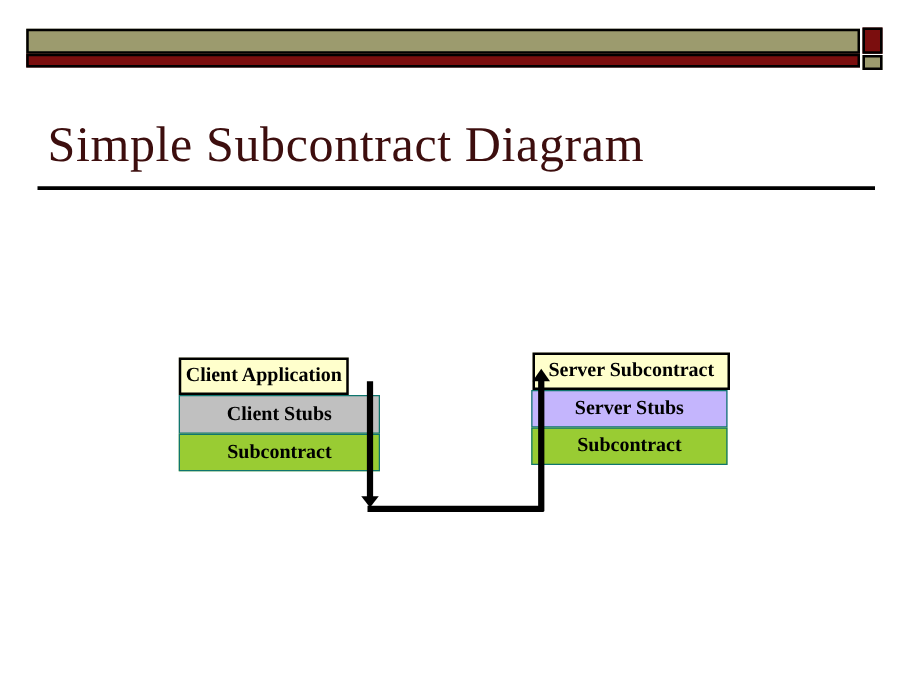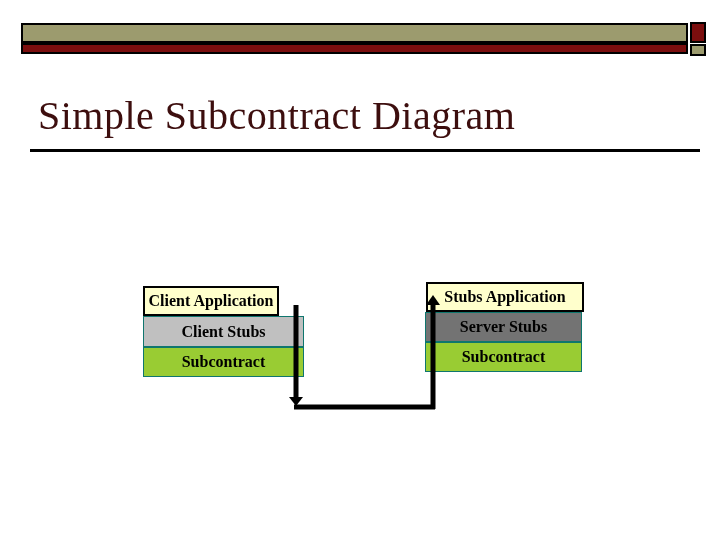--- a/index.html
+++ b/index.html
@@ -82,23 +82,23 @@
     <span>Client Application</span>
   </div>
   <div class="box bd1" id="box-client-stubs" style="background-color: rgb(192, 192, 192);">
     <span>Client Stubs</span>
   </div>
   <div class="box bd1" id="box-client-sub" style="background-color: rgb(153, 204, 51);">
     <span>Subcontract</span>
   </div>
 
   <div class="box bd2" id="box-server-app" style="background-color: rgb(255, 255, 204);">
-    <span>Stubs Application</span>
+    <span>Server Subcontract</span>
   </div>
-  <div class="box bd1" id="box-server-stubs" style="background-color: #737373;">
+  <div class="box bd1" id="box-server-stubs" style="background-color: #c4b5fd;">
     <span>Server Stubs</span>
   </div>
   <div class="box bd1" id="box-server-sub" style="background-color: rgb(153, 204, 51);">
     <span>Subcontract</span>
   </div>
 
   <svg id="connector-svg" viewBox="0 0 720 540" style="color: rgb(0, 0, 0);">
     <line x1="296" y1="293" x2="296" y2="386" stroke-width="5"></line>
     <polygon points="289,385 303,385 296,394"></polygon>
     <line x1="294" y1="395" x2="435" y2="395" stroke-width="5"></line>

